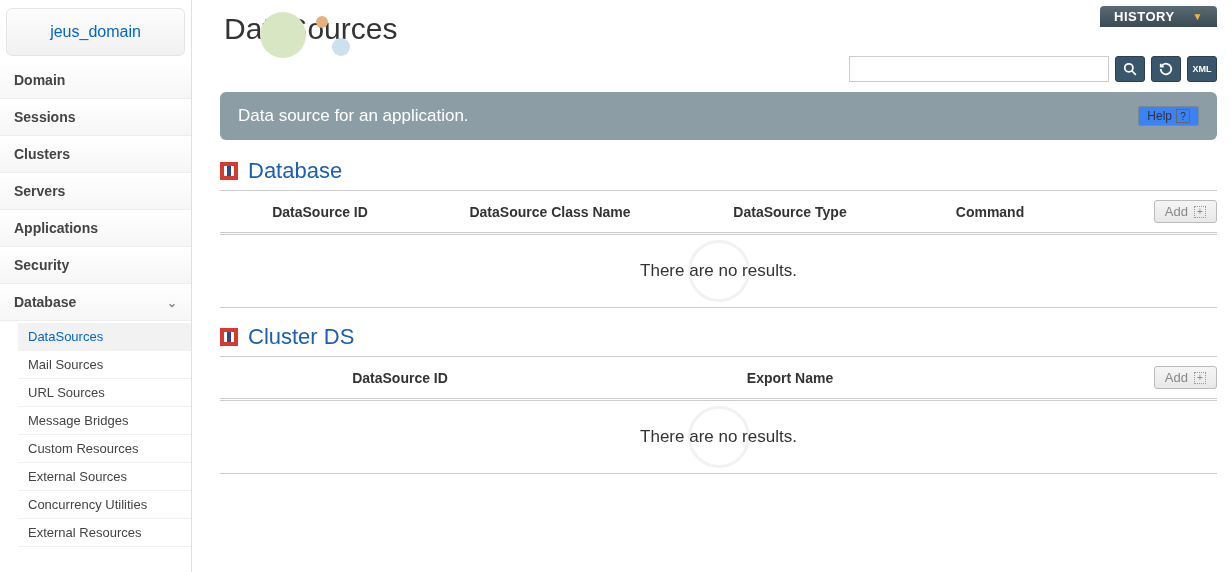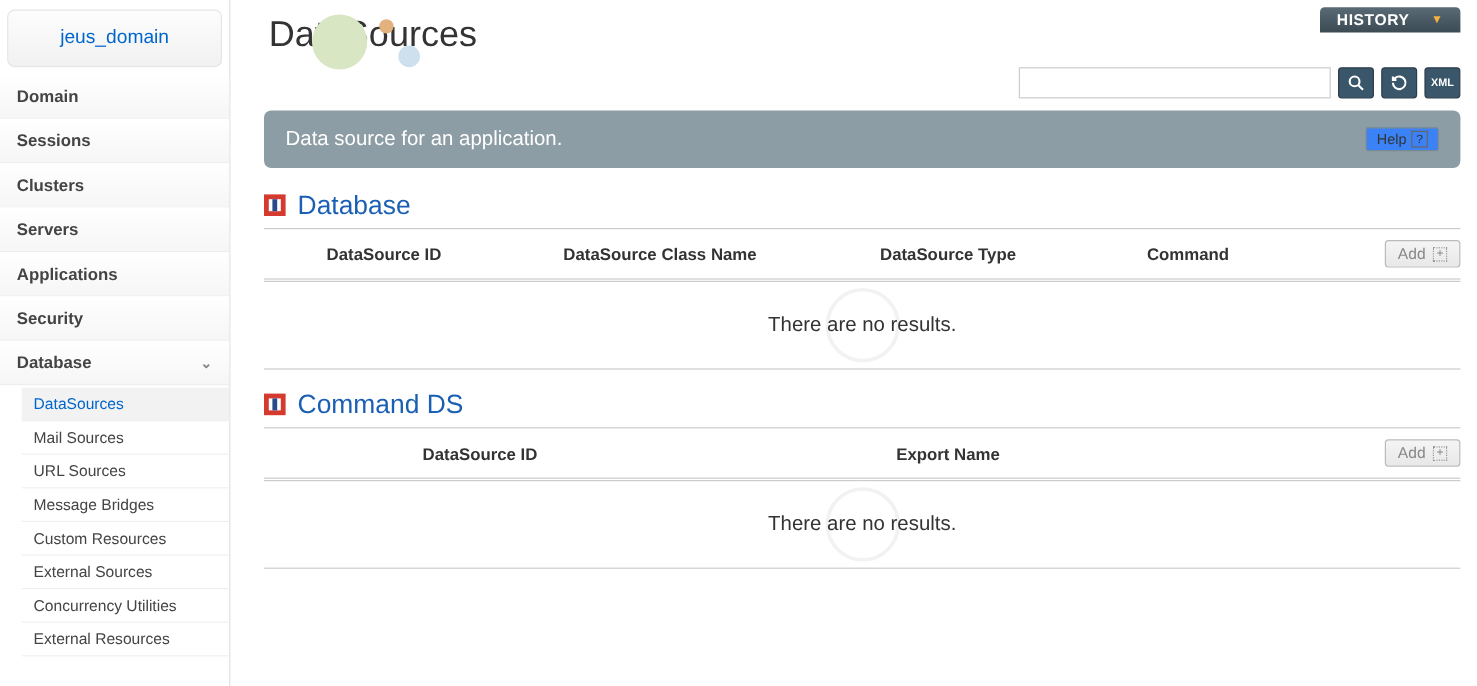--- a/index.html
+++ b/index.html
@@ -126,21 +126,21 @@
         <button class="add-btn">
           <span>Add</span>
           <span class="plus">+</span>
         </button>
       </div>
       <div class="empty">There are no results.</div>
     </div>
 
     <div class="section-head">
       <span class="sq-icon"></span>
-      <span>Command DS</span>
+      <span>Cluster DS</span>
     </div>
     <div class="table-wrapper">
       <div class="col-header with-double-bottom">
         <div style="flex:0 0 360px">DataSource ID</div>
         <div style="flex:0 0 420px">Export Name</div>
         <button class="add-btn">
           <span>Add</span>
           <span class="plus">+</span>
         </button>
       </div>

